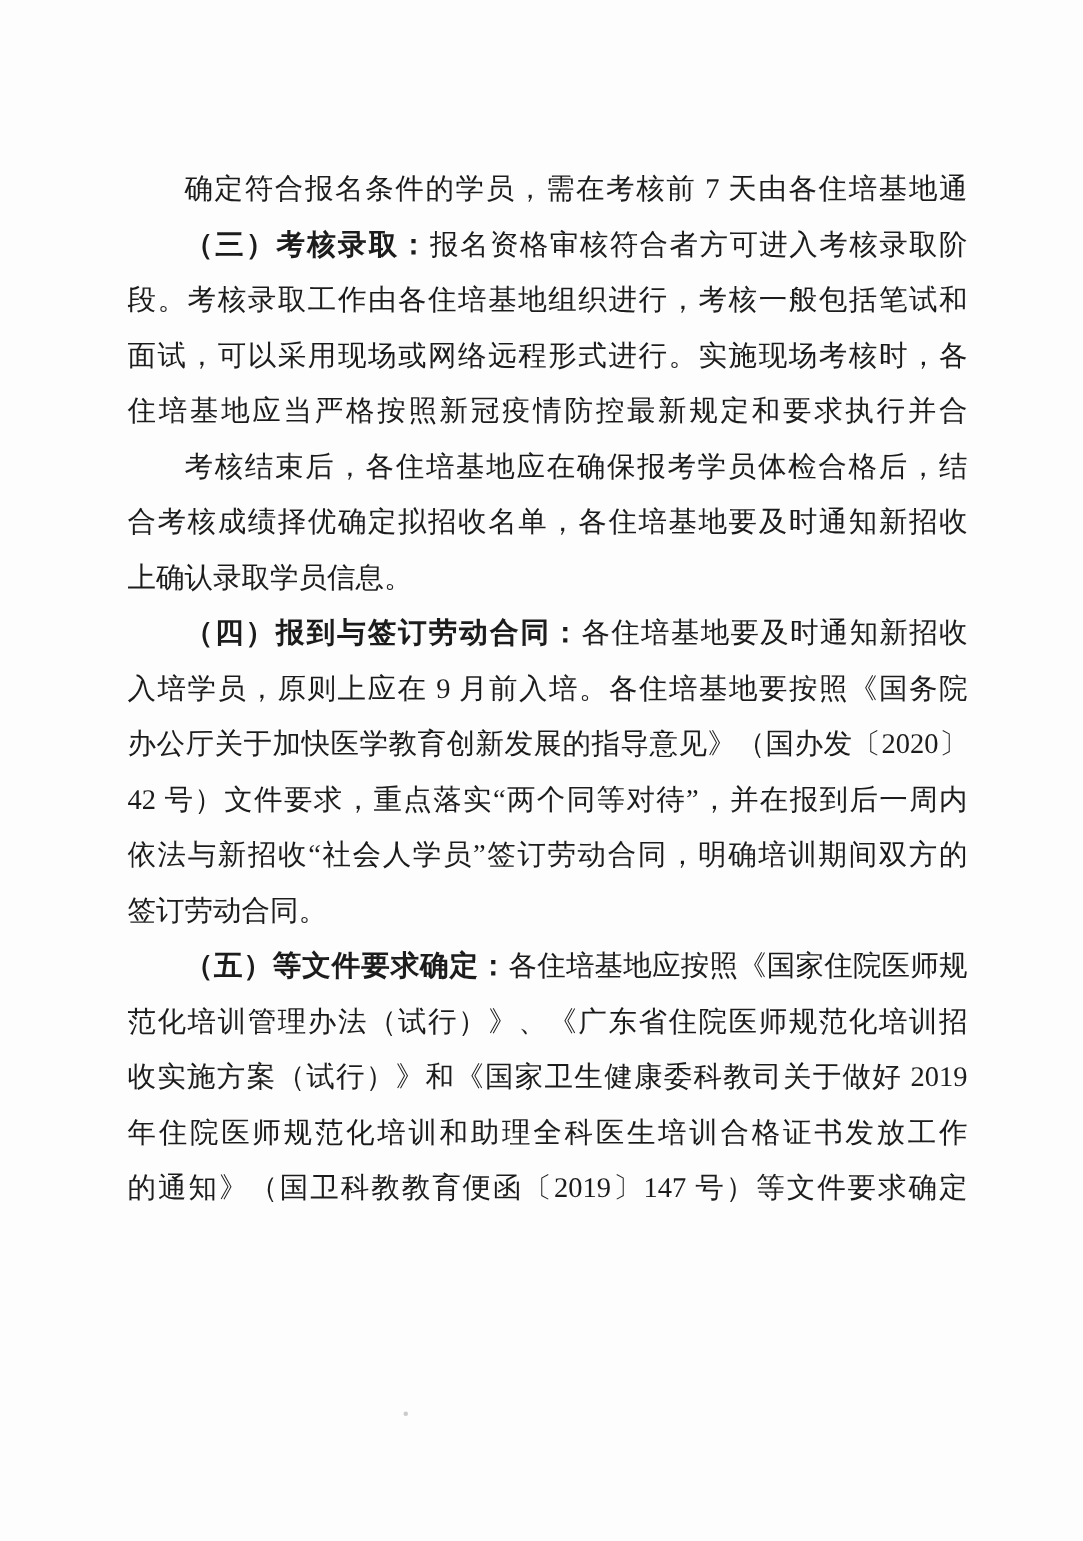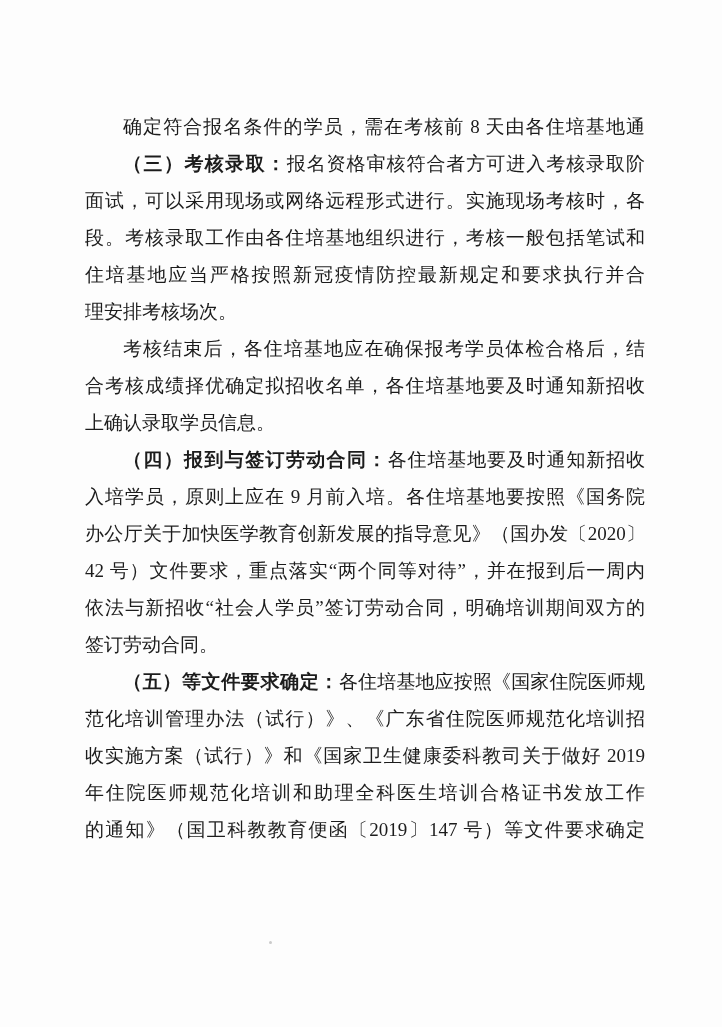--- a/index.html
+++ b/index.html
@@ -54,28 +54,27 @@
     background: #b5b5b5;
     opacity: 0.7;
   }
 </style>
 </head>
 <body>
 
 <div class="page">
   <div class="doc-body">
       <div class="paragraph">
-        <div class="line justify indent"><span class="seg">确定符合报名条件的学员，需在考核前 8 天由各住培基地通</span></div>
+        <div class="line justify indent"><span class="seg">确定符合报名条件的学员，需在考核前 7 天由各住培基地通</span></div>
       </div>
       <div class="paragraph">
         <div class="line justify indent"><span class="seg bold">（三）考核录取：</span><span class="seg">报名资格审核符合者方可进入考核录取阶</span></div>
+        <div class="line justify"><span class="seg">段。考核录取工作由各住培基地组织进行，考核一般包括笔试和</span></div>
         <div class="line justify"><span class="seg">面试，可以采用现场或网络远程形式进行。实施现场考核时，各</span></div>
-        <div class="line justify"><span class="seg">段。考核录取工作由各住培基地组织进行，考核一般包括笔试和</span></div>
         <div class="line justify"><span class="seg">住培基地应当严格按照新冠疫情防控最新规定和要求执行并合</span></div>
-        <div class="line"><span class="seg">理安排考核场次。</span></div>
       </div>
       <div class="paragraph">
         <div class="line justify indent"><span class="seg">考核结束后，各住培基地应在确保报考学员体检合格后，结</span></div>
         <div class="line justify"><span class="seg">合考核成绩择优确定拟招收名单，各住培基地要及时通知新招收</span></div>
         <div class="line"><span class="seg">上确认录取学员信息。</span></div>
       </div>
       <div class="paragraph">
         <div class="line justify indent"><span class="seg bold">（四）报到与签订劳动合同：</span><span class="seg">各住培基地要及时通知新招收</span></div>
         <div class="line justify"><span class="seg">入培学员，原则上应在 9 月前入培。各住培基地要按照《国务院</span></div>
         <div class="line justify"><span class="seg">办公厅关于加快医学教育创新发展的指导意见》（国办发〔2020〕</span></div>

